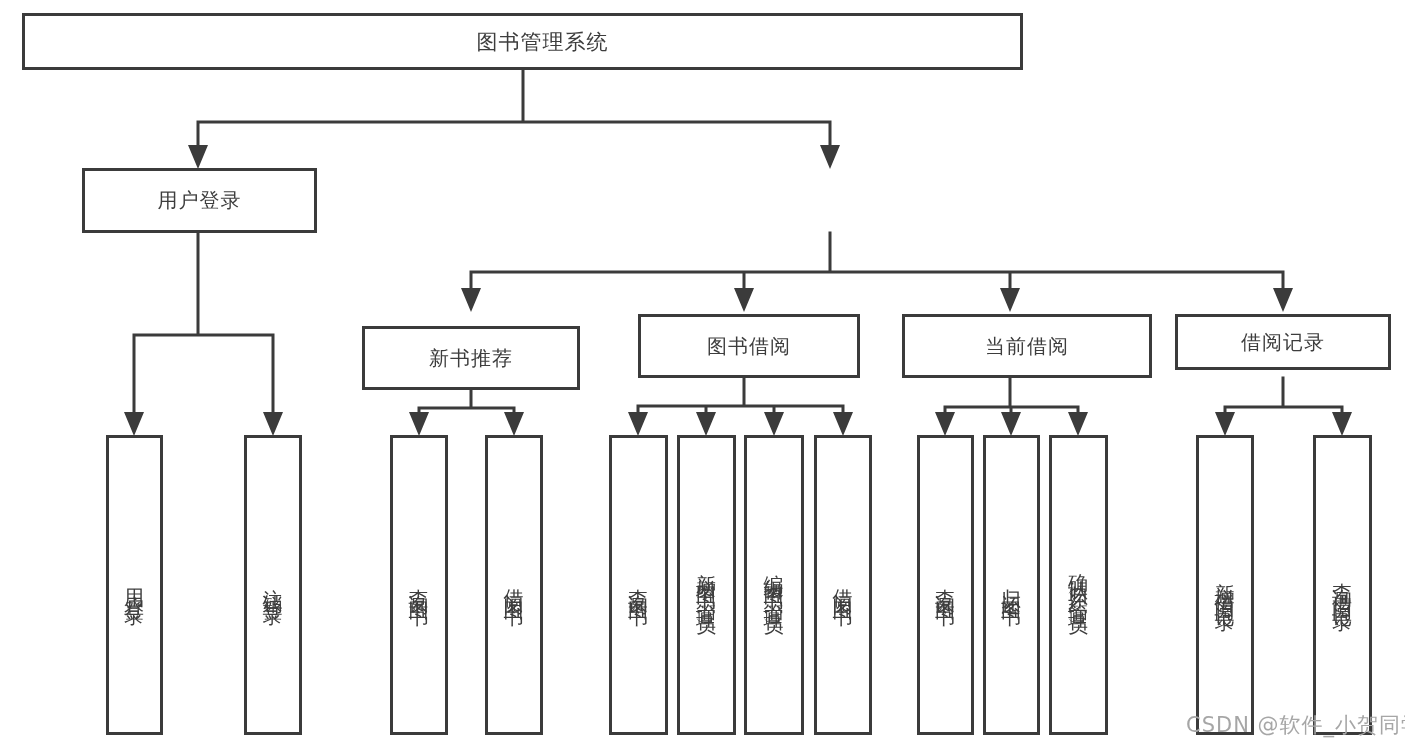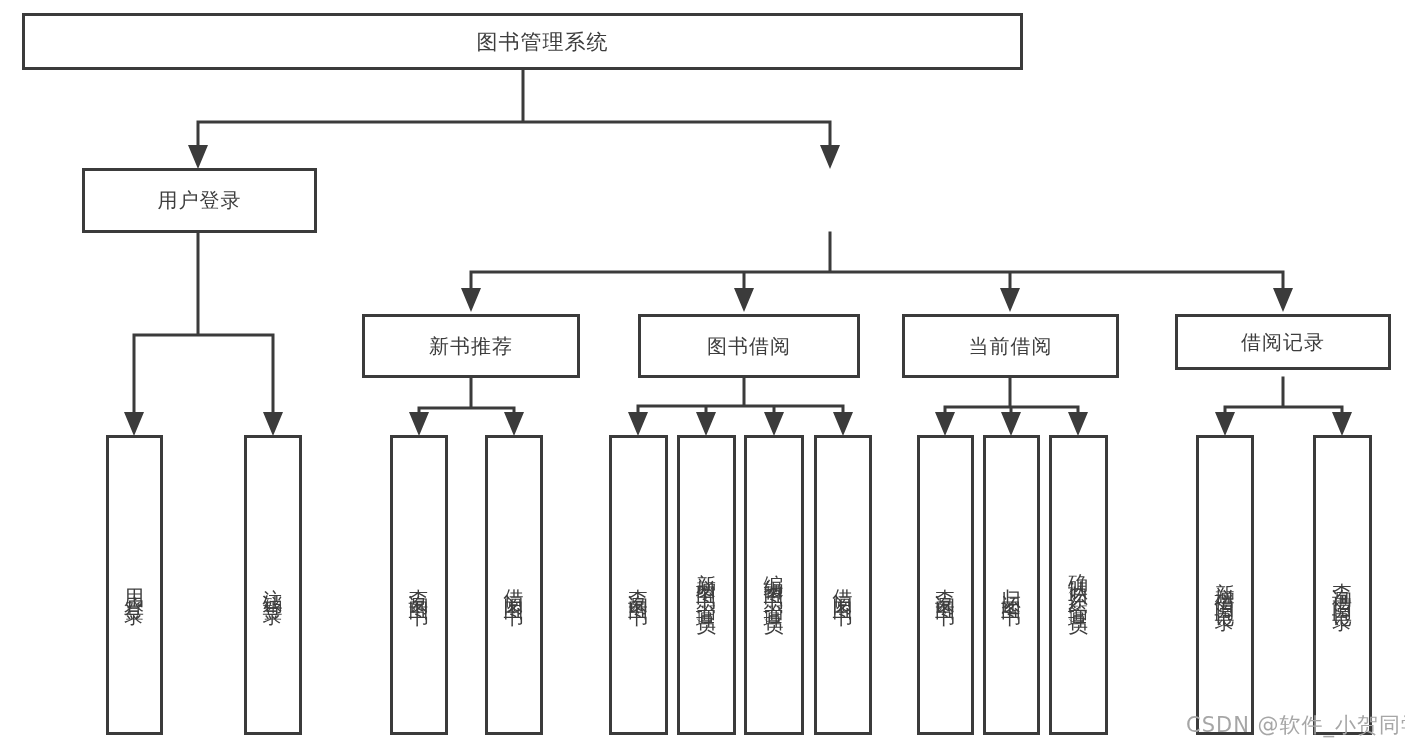--- a/index.html
+++ b/index.html
@@ -113,27 +113,27 @@
   </svg>
 
   <div class="box" style="left:22px; top:13px; width:1001px; height:57px;padding-left:40px;">
     <span class="h-label root-label">图书管理系统</span>
   </div>
 
   <div class="box" style="left:82px; top:168px; width:235px; height:65px;">
     <span class="h-label">用户登录</span>
   </div>
 
-  <div class="box" style="left:362px; top:314px; width:218px; height:64px;">
+  <div class="box" style="left:362px; top:326px; width:218px; height:64px;">
     <span class="h-label">新书推荐</span>
   </div>
   <div class="box" style="left:638px; top:314px; width:222px; height:64px;">
     <span class="h-label">图书借阅</span>
   </div>
-  <div class="box" style="left:902px; top:314px; width:217px; height:64px;">
+  <div class="box" style="left:902px; top:314px; width:250px; height:64px;">
     <span class="h-label">当前借阅</span>
   </div>
   <div class="box" style="left:1175px; top:314px; width:216px; height:56px;">
     <span class="h-label">借阅记录</span>
   </div>
 
   <div class="box" style="left:106px; top:435px; width:57px; height:300px;">
     <span class="v-label">用户登录</span>
   </div>
   <div class="box" style="left:244px; top:435px; width:58px; height:300px;">

